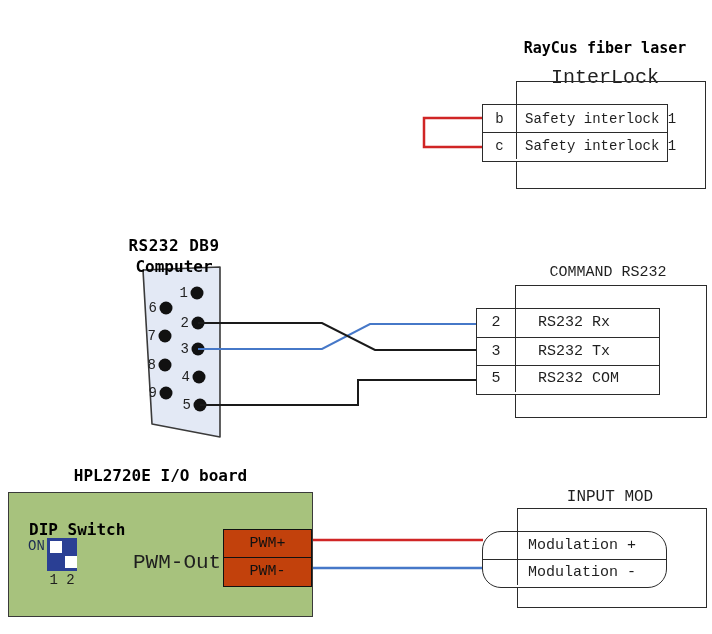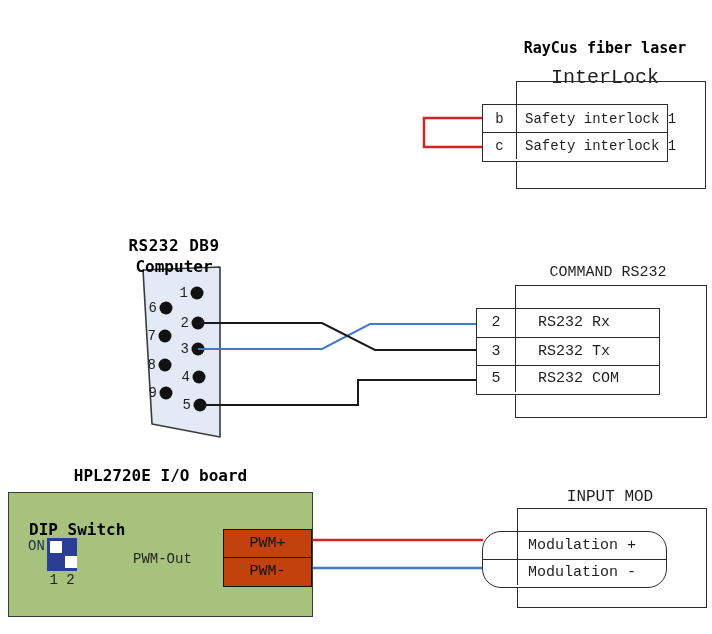--- a/index.html
+++ b/index.html
@@ -109,21 +109,21 @@
   <div id="board"></div>
 
   <div class="abs bold-title" style="left:29px;top:520px;font-size:16px;text-align:right;">DIP Switch</div>
   <div class="abs mono-label" style="left:28px;top:538px;font-size:14px;text-align:left;color:#1c2b52;">ON</div>
   <div id="dip-block">
     <span class="dip-toggle" style="left:3px;top:3px;"></span>
     <span class="dip-toggle" style="left:18px;top:18px;"></span>
   </div>
   <div class="abs mono-label" style="left:47px;top:572px;width:30px;font-size:14px;">1 2</div>
 
-  <div class="abs mono-label" style="left:133px;top:551px;font-size:14px;text-align:left;">PWM-Out</div>
+  <div class="abs mono-label" style="left:133px;top:551px;font-size:21px;text-align:left;">PWM-Out</div>
 
   <div id="terminal">
     <div class="termrow">PWM+</div>
     <div class="termrow">PWM-</div>
   </div>
 
   <div class="abs mono-label" style="left:510px;top:488px;width:200px;font-size:16px;">INPUT MOD</div>
   <div class="outerbox" style="left:517px;top:508px;width:190px;height:100px;"></div>
   <div class="rowsbox" style="left:482px;top:531px;width:185px;height:57px;border-radius:19px;">
     <div class="trow" style="height:26.7px;font-size:15px;">

